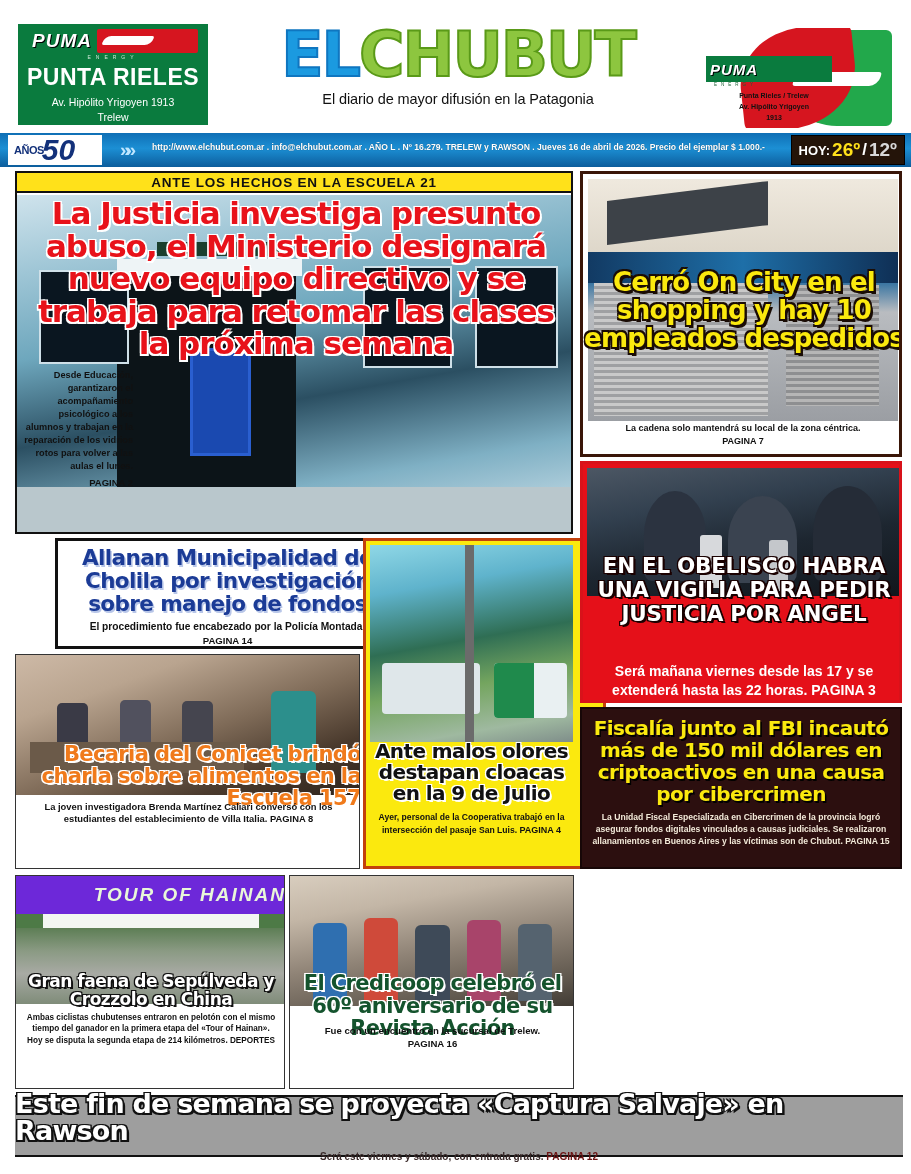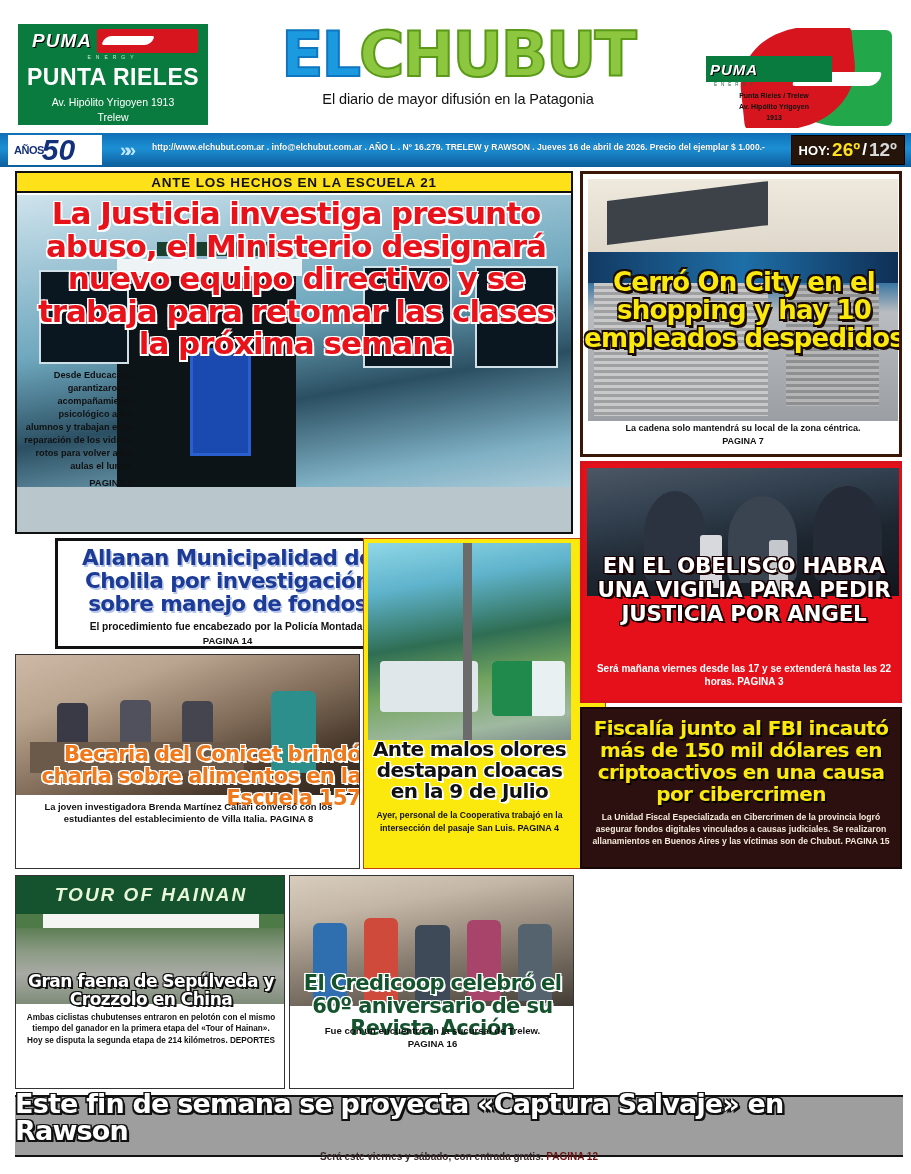--- a/index.html
+++ b/index.html
@@ -101,21 +101,21 @@
   .bp-p2 { position:absolute; left:12%; top:34%; width:9%; height:34%; background:#3a3a46; border-radius:5px 5px 0 0; }
   .bp-p3 { position:absolute; left:30%; top:32%; width:9%; height:36%; background:#51515e; border-radius:5px 5px 0 0; }
   .bp-p4 { position:absolute; left:48%; top:33%; width:9%; height:34%; background:#45454f; border-radius:5px 5px 0 0; }
   .becaria h2 { position:absolute; left:0; top:88px; width:345px; text-align:right;
       font-family:"DejaVu Sans", sans-serif; font-size:21px; line-height:1.05; font-weight:bold; color:#f07a1b;
       letter-spacing:-0.6px; text-shadow:2px 2px 0 #fff, -1.2px -1.2px 0 #fff, 1.2px -1.2px 0 #fff, -1.2px 1.2px 0 #fff; }
   .becaria .bajada { position:absolute; left:6px; top:146px; width:333px; text-align:center; font-size:9.4px;
       font-weight:bold; line-height:1.32; color:#111; }
 
   
-  .cloacas { position:absolute; left:363px; top:371px; width:243px; height:331px; background:#fbe90e; border:1px solid #c2410c; overflow:hidden; }
+  .cloacas { position:absolute; left:363px; top:371px; width:243px; height:331px; background:#fbe90e; border:3px solid #c2410c; overflow:hidden; }
   .cl-photo { position:absolute; left:4px; top:4px; width:203px; height:197px;
       background:linear-gradient(170deg,#8fd7e6 0%,#5fb3cc 22%,#2f6e54 48%,#74a55f 68%,#9fb9a0 88%,#7f8e8a 100%); }
   .cl-truck { position:absolute; left:6%; bottom:14%; width:48%; height:26%; background:#dfe7ea; border-radius:4px; }
   .cl-truck2 { position:absolute; right:3%; bottom:12%; width:36%; height:28%; background:#e9f0f2; border-radius:4px; }
   .cl-truck2::after{ content:""; position:absolute; left:0; top:0; width:55%; height:100%; background:#1f8a4c; border-radius:4px 0 0 4px; }
   .cl-pole { position:absolute; left:47%; top:0; width:4%; height:100%; background:#6b6b6b; }
   .cloacas h2 { position:absolute; left:0; top:200px; width:211px; text-align:center;
       font-family:"DejaVu Sans", sans-serif; font-size:20px; line-height:1.06; font-weight:bold; color:#111;
       letter-spacing:-0.6px; text-shadow:2px 2px 0 #fff, -1.2px -1.2px 0 #fff, 1.2px -1.2px 0 #fff, -1.2px 1.2px 0 #fff; }
   .cloacas .bajada { position:absolute; left:8px; top:271px; width:195px; text-align:center; font-size:8.6px;
@@ -145,36 +145,36 @@
   .ob-photo { position:absolute; left:4px; top:4px; width:314px; height:128px;
       background:linear-gradient(170deg,#4c5764 0%,#32404f 30%,#1d2630 60%,#11161c 100%); }
   .ob-h1 { position:absolute; left:18%; top:18%; width:20%; height:70%; background:#2b3340; border-radius:50% 50% 12% 12%; }
   .ob-h2 { position:absolute; left:45%; top:22%; width:22%; height:68%; background:#3a4350; border-radius:50% 50% 12% 12%; }
   .ob-h3 { position:absolute; left:72%; top:14%; width:22%; height:74%; background:#252c37; border-radius:50% 50% 12% 12%; }
   .ob-mic { position:absolute; left:36%; top:52%; width:7%; height:42%; background:#d7d9dc; border-radius:3px; }
   .ob-mic2 { position:absolute; left:58%; top:56%; width:6%; height:40%; background:#c4c7cb; border-radius:3px; }
   .obelisco h2 { position:absolute; left:0; top:90px; width:322px; text-align:center;
       font-family:"DejaVu Sans", sans-serif; font-size:21.5px; line-height:1.12; font-weight:bold; color:#ffffff;
       letter-spacing:-0.3px; text-shadow:2.2px 2.2px 0 #1a0000, -1.4px -1.4px 0 #1a0000, 1.4px -1.4px 0 #1a0000, -1.4px 1.4px 0 #1a0000; }
-  .obelisco .bajada { position:absolute; left:12px; top:198px; width:298px; text-align:center; font-size:10px;
+  .obelisco .bajada { position:absolute; left:12px; top:198px; width:298px; text-align:center; font-size:14px;
       font-weight:bold; line-height:1.34; color:#ffffff; }
   .obelisco .pag { color:#fff; }
 
   
   .fiscalia { position:absolute; left:580px; top:540px; width:322px; height:162px; background:#2c0f0f; border:2px solid #170707;
       padding:8px 8px 4px; }
   .fiscalia h2 { text-align:center; font-family:"DejaVu Sans", sans-serif; font-size:20px; line-height:1.1; font-weight:bold;
       color:#fbe90e; letter-spacing:-0.6px; text-shadow:1.6px 1.6px 0 #000; }
   .fiscalia .bajada { margin-top:6px; text-align:center; font-size:8.6px; font-weight:bold; line-height:1.4; color:#f2e9d8; }
 
   
   .hainan { position:absolute; left:15px; top:708px; width:270px; height:214px; border:1px solid #333; background:#fff; overflow:hidden; }
   .hn-photo { position:absolute; left:0; top:0; width:270px; height:128px; background:#4d7a46; }
-  .hn-banner { position:absolute; left:0; top:0; width:100%; height:30%; background:#14532d;
-      display:flex; align-items:center; justify-content:center; }
+  .hn-banner { position:absolute; left:0; top:0; width:100%; height:30%; background:#6d28d9;
+      display:flex; align-items:center; justify-content:flex-end; }
   .hn-banner span { color:#e9f7d9; font-weight:bold; font-size:19px; letter-spacing:2px; font-style:italic; }
   .hn-strip { position:absolute; left:10%; top:30%; width:80%; height:11%; background:#f3f6f2; }
   .hn-road { position:absolute; left:0; top:41%; width:100%; height:59%;
       background:linear-gradient(180deg,#5d7e55 0%,#8a9a83 30%,#a8aaa4 60%,#7f8c79 100%); }
   .hainan h2 { position:absolute; left:0; top:96px; width:270px; text-align:center;
       font-family:"DejaVu Sans", sans-serif; font-size:17px; line-height:1.08; font-weight:bold; color:#ffffff;
       letter-spacing:-0.5px; text-shadow:2px 2px 0 #111, -1.2px -1.2px 0 #111, 1.2px -1.2px 0 #111, -1.2px 1.2px 0 #111; }
   .hainan .bajada { position:absolute; left:8px; top:136px; width:254px; text-align:center; font-size:8.2px;
       font-weight:bold; line-height:1.38; color:#111; }
 

